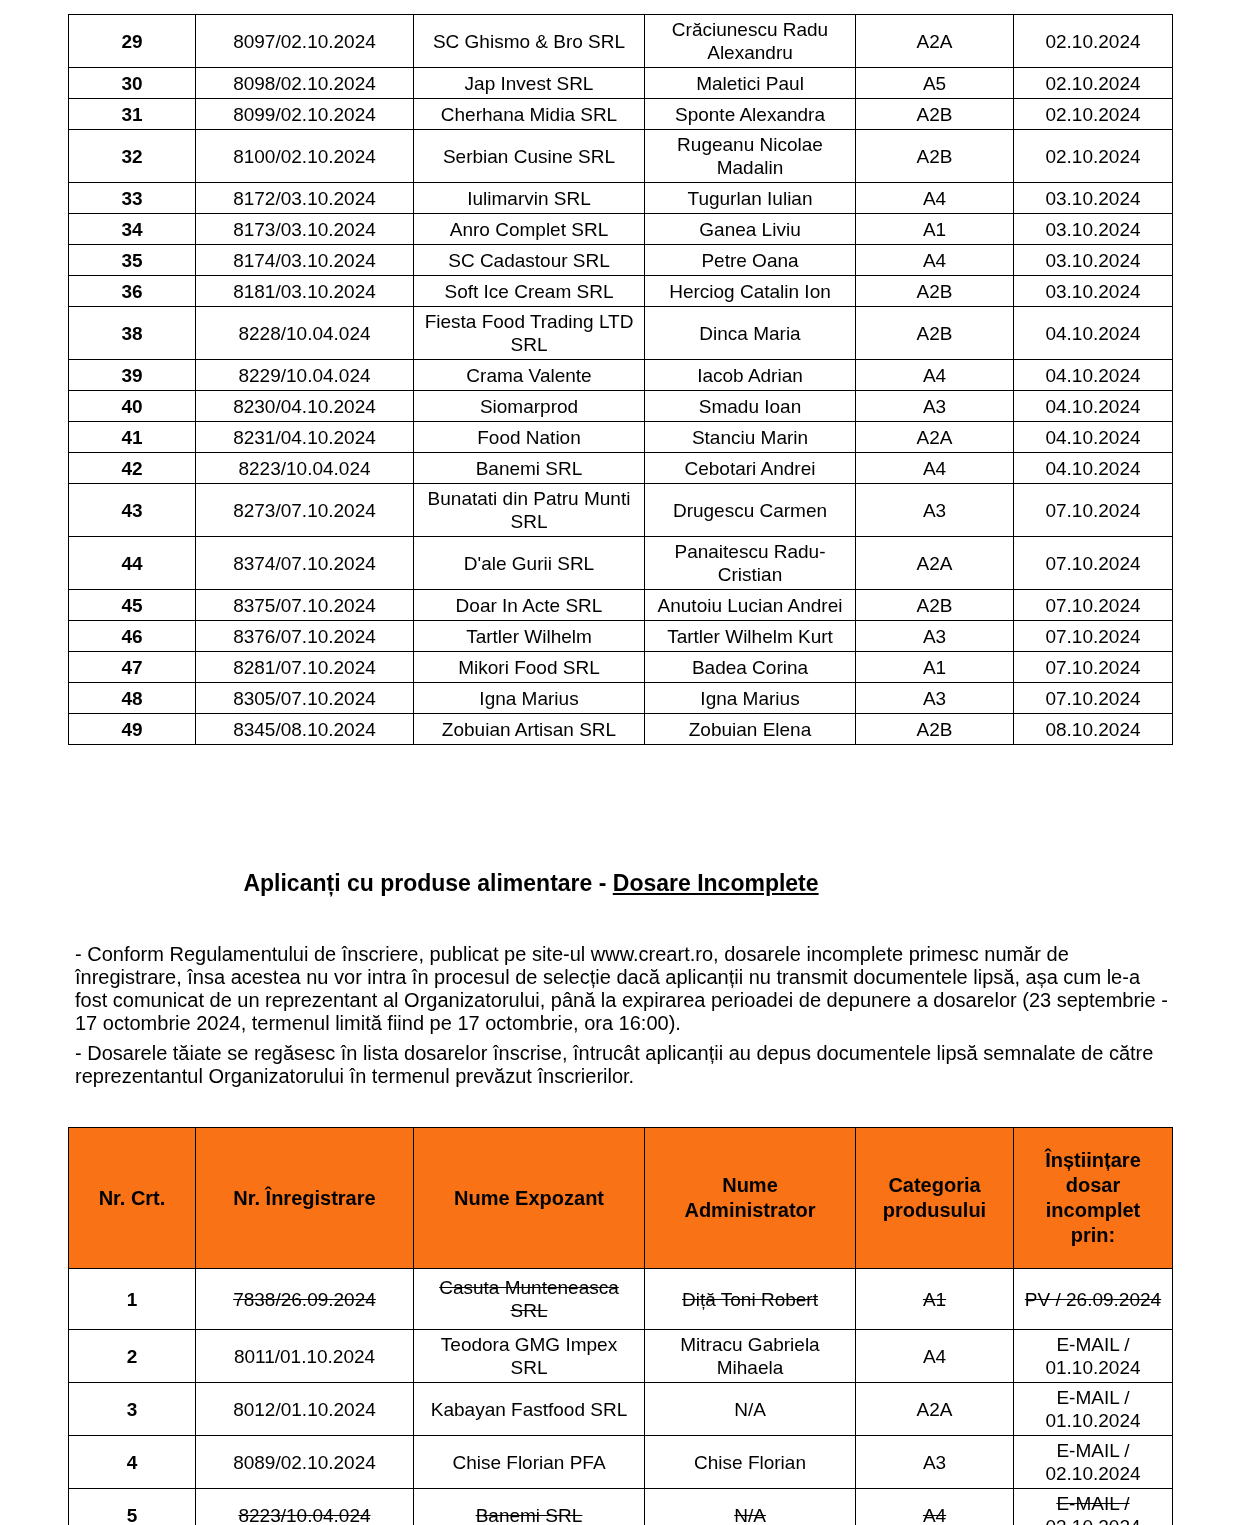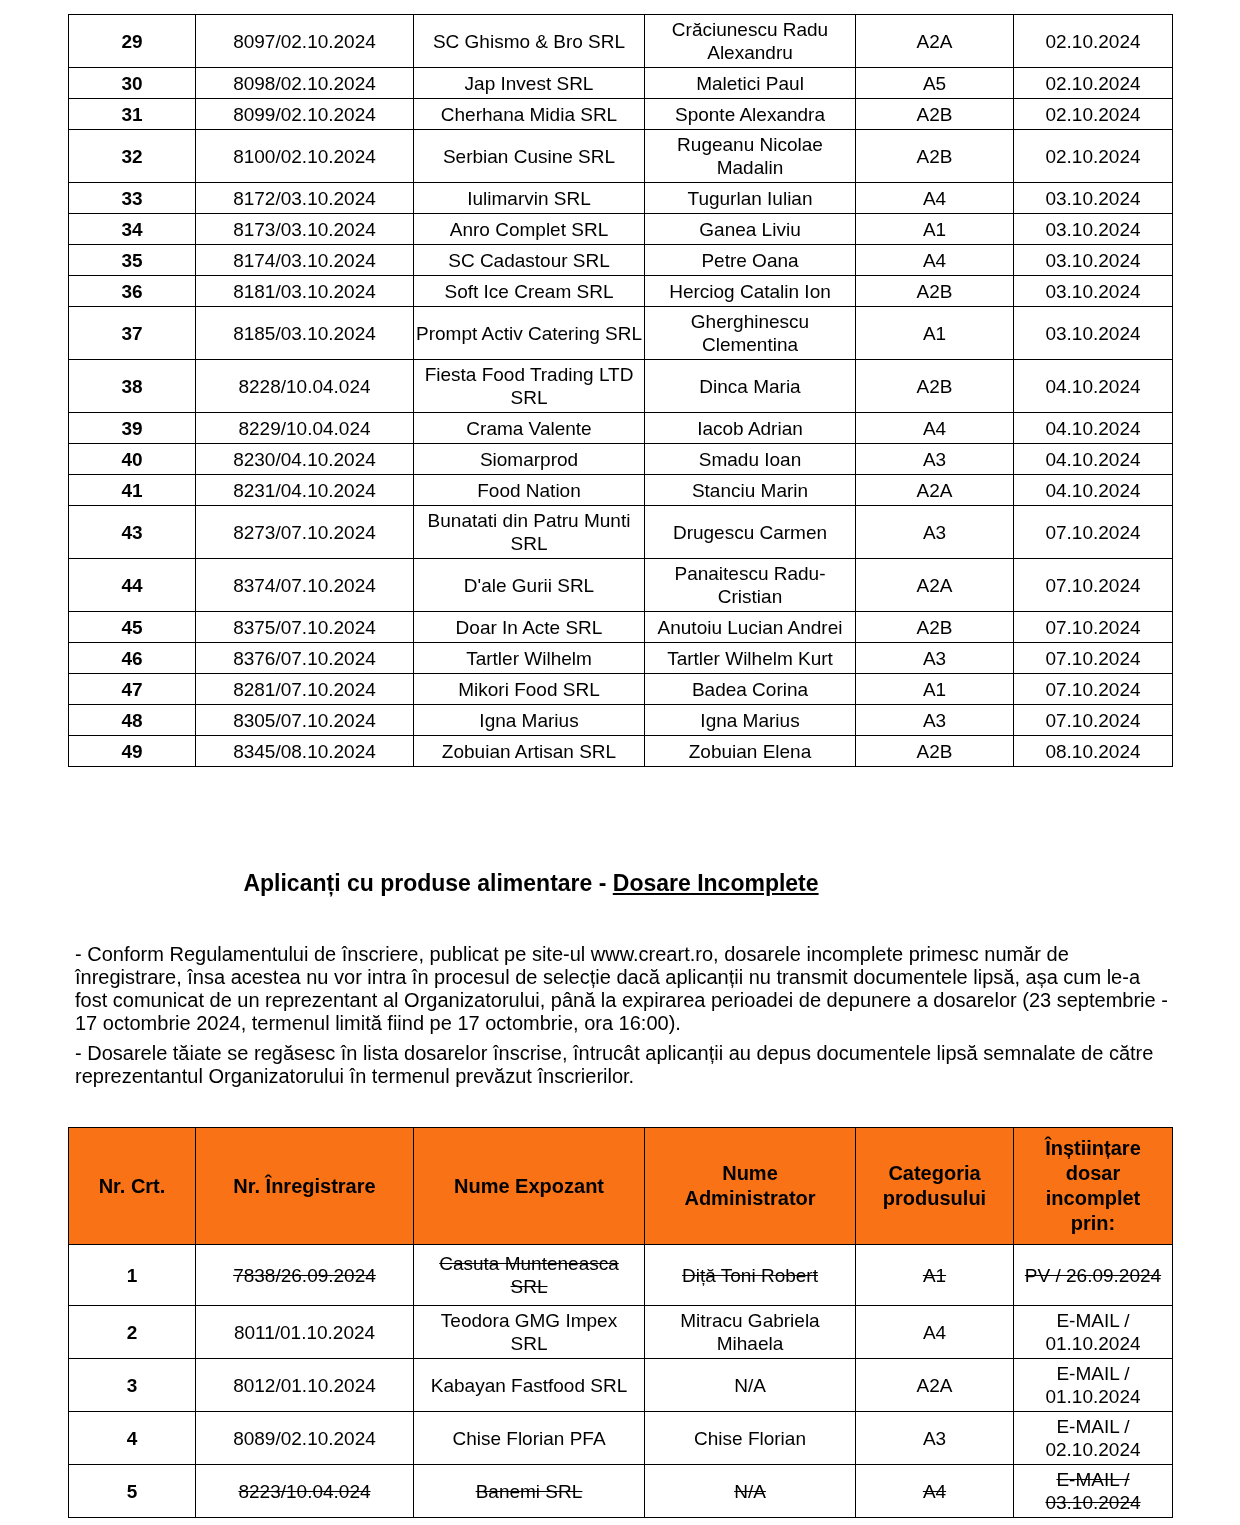--- a/index.html
+++ b/index.html
@@ -95,28 +95,20 @@
       </tr>
     <tr class="h1">
         <td class="nr">36</td>
         <td>8181/03.10.2024</td>
         <td>Soft Ice Cream SRL</td>
         <td>Herciog Catalin Ion</td>
         <td>A2B</td>
         <td>03.10.2024</td>
       </tr>
     <tr class="h2">
-        <td class="nr">37</td>
-        <td>8185/03.10.2024</td>
-        <td>Prompt Activ Catering SRL</td>
-        <td>Gherghinescu Clementina</td>
-        <td>A1</td>
-        <td>03.10.2024</td>
-      </tr>
-    <tr class="h2">
         <td class="nr">38</td>
         <td>8228/10.04.024</td>
         <td>Fiesta Food Trading LTD SRL</td>
         <td>Dinca Maria</td>
         <td>A2B</td>
         <td>04.10.2024</td>
       </tr>
     <tr class="h1">
         <td class="nr">39</td>
         <td>8229/10.04.024</td>
@@ -132,20 +124,28 @@
         <td>Smadu Ioan</td>
         <td>A3</td>
         <td>04.10.2024</td>
       </tr>
     <tr class="h1">
         <td class="nr">41</td>
         <td>8231/04.10.2024</td>
         <td>Food Nation</td>
         <td>Stanciu Marin</td>
         <td>A2A</td>
+        <td>04.10.2024</td>
+      </tr>
+    <tr class="h1">
+        <td class="nr">42</td>
+        <td>8223/10.04.024</td>
+        <td>Banemi SRL</td>
+        <td>Cebotari Andrei</td>
+        <td>A4</td>
         <td>04.10.2024</td>
       </tr>
     <tr class="h2">
         <td class="nr">43</td>
         <td>8273/07.10.2024</td>
         <td>Bunatati din Patru Munti SRL</td>
         <td>Drugescu Carmen</td>
         <td>A3</td>
         <td>07.10.2024</td>
       </tr>
@@ -216,21 +216,21 @@
       <col class="c3">
       <col class="c4">
       <col class="c5">
       <col class="c6">
     </colgroup>
   <thead>
     <tr>
       <th>Nr. Crt.</th>
       <th>Nr. Înregistrare</th>
       <th>Nume Expozant</th>
-      <th style="padding:4px 30px">Nume Administrator</th>
+      <th style="padding:16px 30px">Nume Administrator</th>
       <th style="padding:4px 14px">Categoria produsului</th>
       <th style="padding:0 16px">Înștiințare dosar incomplet prin:</th>
     </tr>
   </thead>
   <tbody>
     <tr class="struck-row">
         <td class="nr">1</td>
         <td class="strike">7838/26.09.2024</td>
         <td class="strike" style="padding:4px 14px">Casuta Munteneasca SRL</td>
         <td class="strike">Diță Toni Robert</td>

